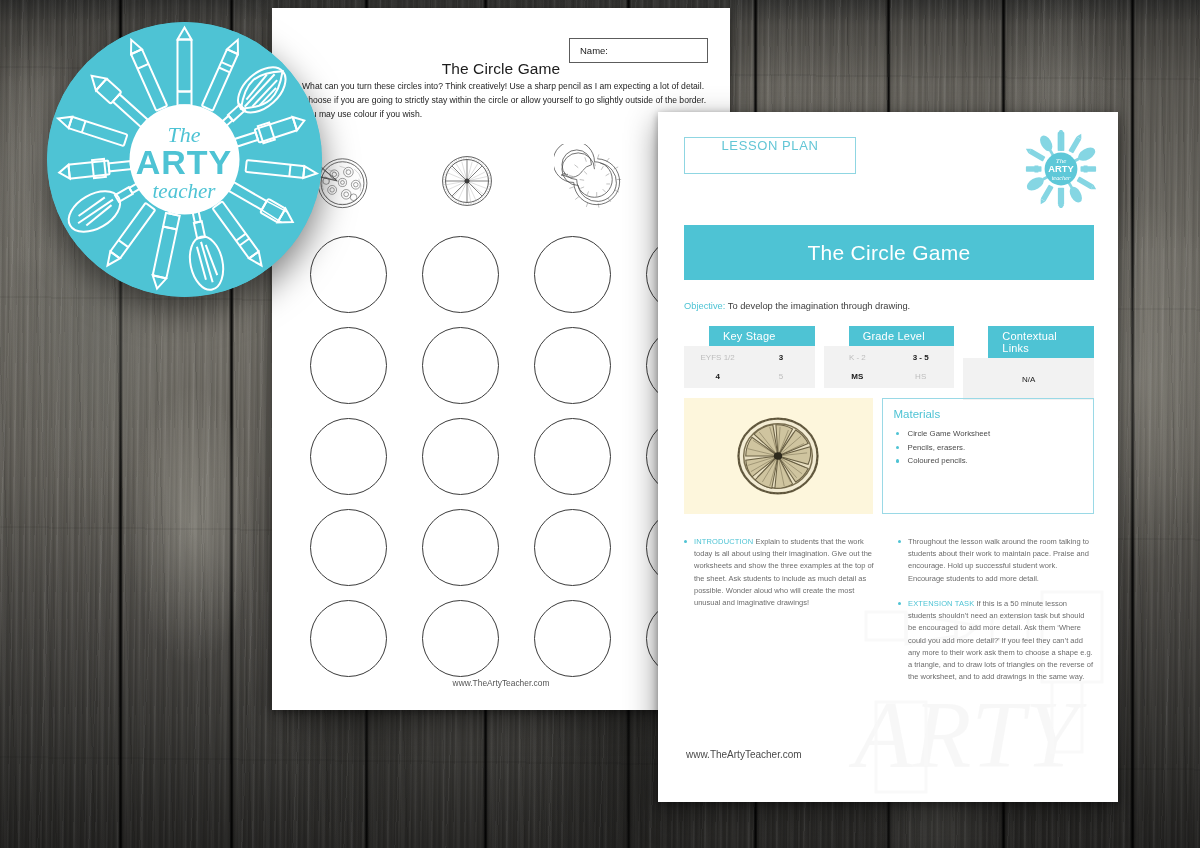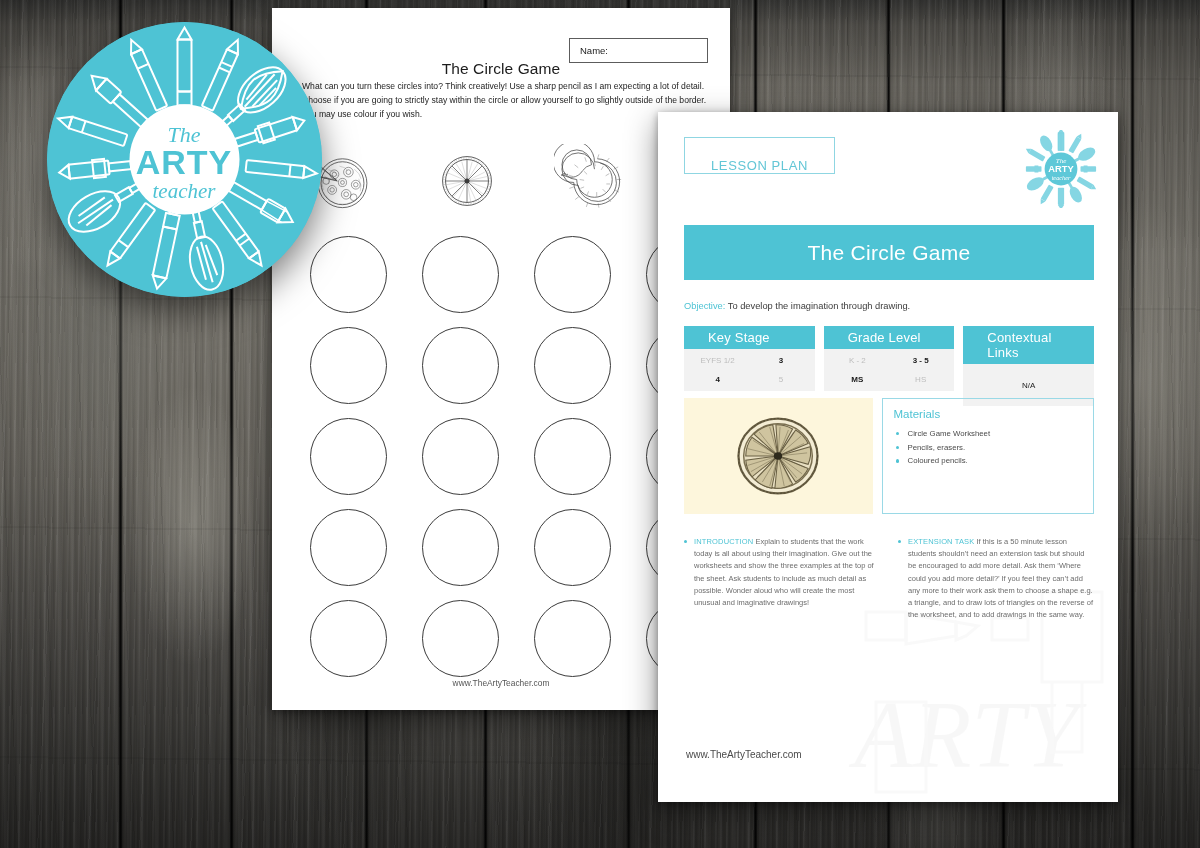--- a/index.html
+++ b/index.html
@@ -111,23 +111,23 @@
 
   
   #lessonplan {
     left: 658px; top: 112px; width: 460px; height: 690px;
     overflow: hidden;
   }
   .lp-inner { position: absolute; inset: 0; }
 
   .lp-badge {
     position: absolute; left: 26px; top: 25px;
-    width: 151px; height: 37px;
+    width: 172px; height: 37px;
     border: 1.2px solid #8fd6e2;
-    display: flex; align-items: flex-end; justify-content: center;
+    display: flex; align-items: flex-start; justify-content: center;
     color: #63c6d6; font-size: 13px; letter-spacing: .6px;
   }
   .lp-logo { position: absolute; right: 18px; top: 18px; width: 78px; height: 78px; }
 
   .lp-titlebar {
     position: absolute; left: 26px; right: 24px; top: 113px;
     height: 55px; background: #4ec3d4;
     display: flex; align-items: center; justify-content: center;
   }
   .lp-titlebar span { color: #fff; font-size: 21px; letter-spacing: .3px; }
@@ -137,22 +137,22 @@
     font-size: 9.3px; color: #3c3c3c;
   }
   .lp-objective b { color: #4ec3d4; font-weight: normal; text-align: right; }
 
   .lp-table {
     position: absolute; left: 26px; right: 24px; top: 214px;
     display: flex; gap: 9px;
   }
   .lp-col { flex: 1; }
   .lp-col-head {
-    background: #4ec3d4; color: #fff; font-size: 13px;
-    padding: 4px 24px; letter-spacing: .2px;
+    background: #4ec3d4; color: #fff; font-size: 11px;
+    padding: 4px 14px; letter-spacing: .2px; margin-left: 25px;
   }
   .lp-col-body {
     background: #f2f2f2; min-height: 42px;
     display: grid; grid-template-columns: 1fr 1fr;
     align-items: center; justify-items: center;
     padding: 5px 2px; row-gap: 6px;
   }
   .lp-col-body.single {
     grid-template-columns: 1fr; row-gap: 10px;
   }
@@ -580,20 +580,23 @@
 
     <div class="lp-body">
       <div class="lp-bodycol">
         <div class="lp-para">
           <b>INTRODUCTION</b>
           <span>Explain to students that the work today is all about using their imagination. Give out the worksheets and show the three examples at the top of the sheet.  Ask students to include as much detail as possible.  Wonder aloud who will create the most unusual and imaginative drawings!</span>
         </div>
       </div>
       <div class="lp-bodycol">
         <div class="lp-para">
+          <span>Throughout the lesson walk around the room talking to students about their work to maintain pace.  Praise and encourage.  Hold up successful student work.  Encourage students to add more detail.</span>
+        </div>
+        <div class="lp-para">
           <b>EXTENSION TASK</b>
           <span>If this is a 50 minute lesson students shouldn’t need an extension task but should be encouraged to add more detail.  Ask them ‘Where could you add more detail?’ If you feel they can’t add any more to their work ask them to choose a shape e.g. a triangle, and to draw lots of triangles on the reverse of the worksheet, and to add drawings in the same way.</span>
         </div>
       </div>
     </div>
 
     <div class="lp-footer">www.TheArtyTeacher.com</div>
   </div>
 </div>
 

